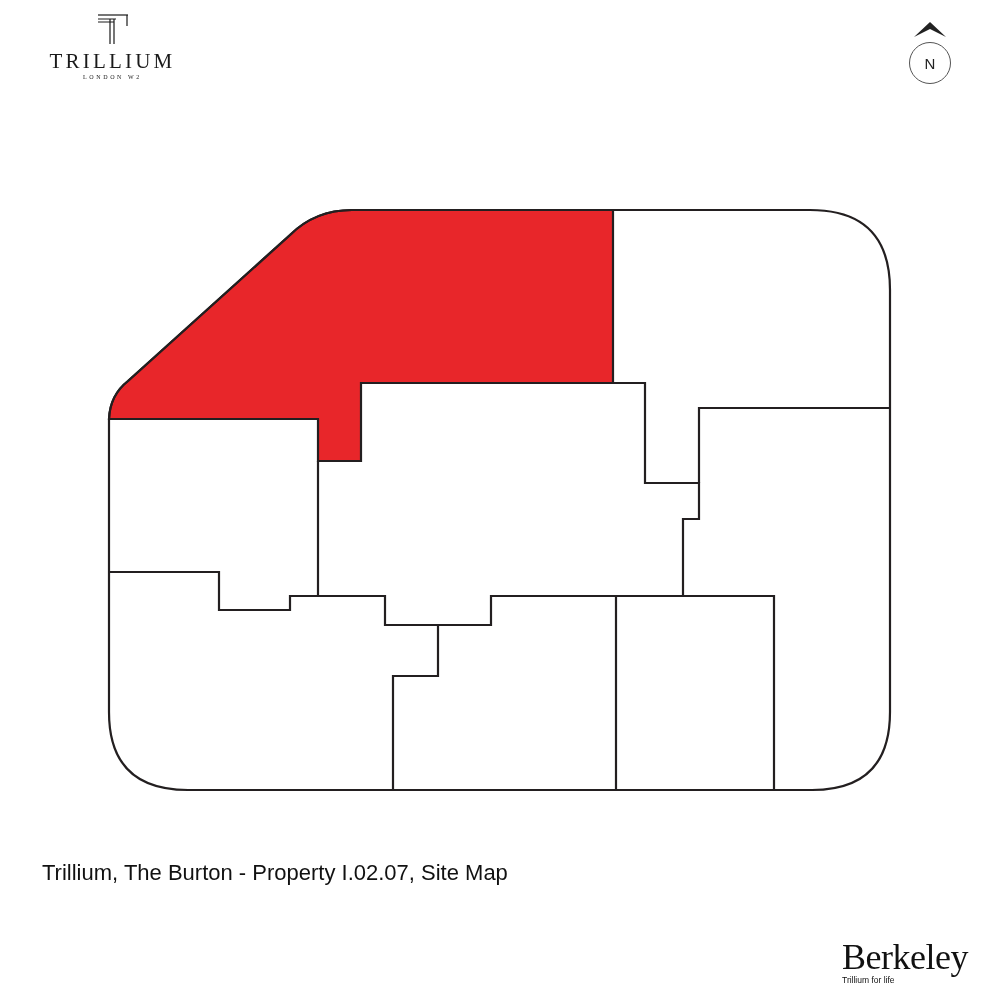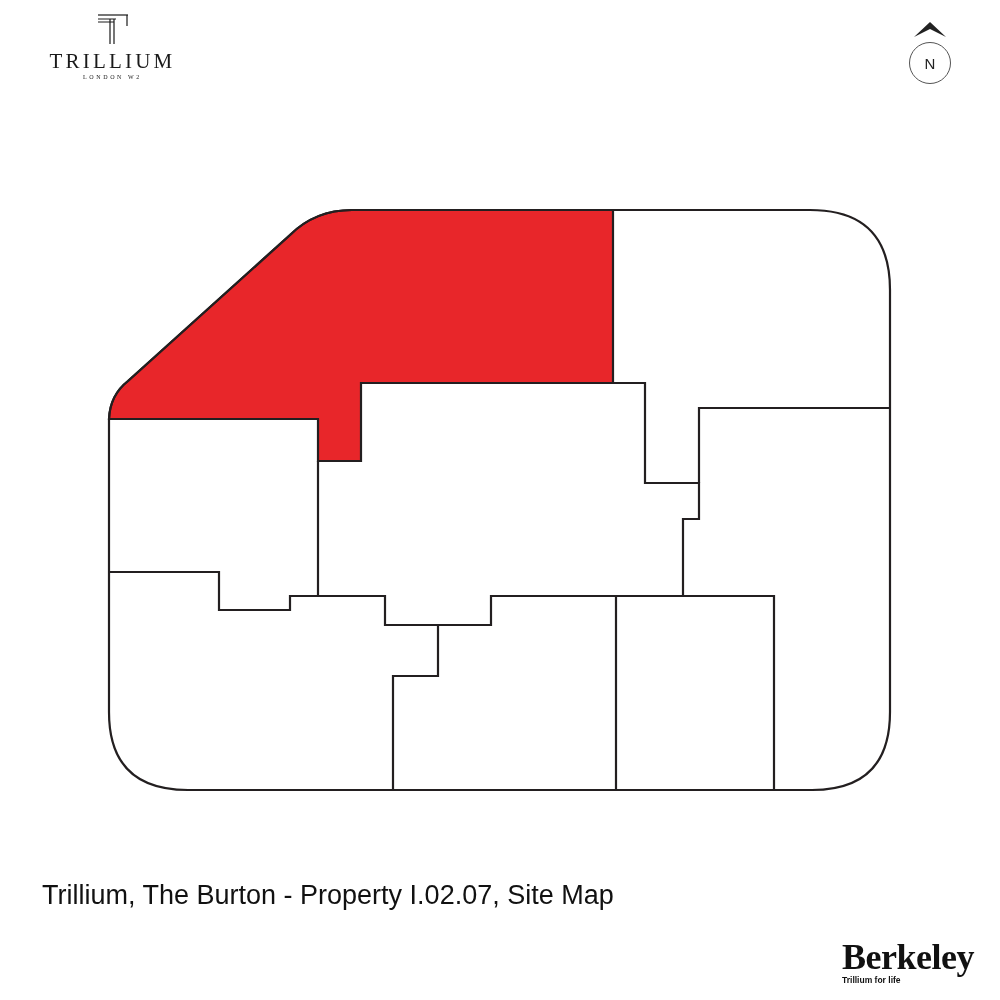--- a/index.html
+++ b/index.html
@@ -5,22 +5,22 @@
     html, body { margin: 0; padding: 0; background: #ffffff; }
     body { width: 1000px; height: 1000px; position: relative; overflow: hidden; font-family: "Liberation Sans", sans-serif; }
     .logo { position: absolute; left: 40px; top: 12px; width: 145px; text-align: center; color: #1a1a1a; }
     .logo-mark { display: block; margin: 0 auto; }
     .logo-name { font-family: "Liberation Serif", serif; font-size: 21px; letter-spacing: 3.2px; margin-top: 4px; line-height: 22px; }
     .logo-sub { font-family: "Liberation Serif", serif; font-size: 6px; letter-spacing: 2.6px; margin-top: 2px; }
     .compass { position: absolute; left: 906px; top: 20px; width: 48px; height: 68px; }
     .compass-arrow { position: absolute; left: 6px; top: 0; }
     .compass-circle { position: absolute; left: 3px; top: 22px; width: 42px; height: 42px; border: 1px solid #555; border-radius: 50%; box-sizing: border-box; display: flex; align-items: center; justify-content: center; font-size: 15px; color: #222; }
     .map { position: absolute; left: 0; top: 0; }
-    .caption { position: absolute; left: 42px; top: 880px; font-size: 27px; color: #111; white-space: nowrap; }
-    .brand { position: absolute; left: 842px; top: 940px; color: #111; font-weight: bold; }
+    .caption { position: absolute; left: 42px; top: 860px; font-size: 22px; color: #111; white-space: nowrap; }
+    .brand { position: absolute; left: 842px; top: 940px; color: #111; }
     .brand-name { font-family: "Liberation Serif", serif; font-size: 36px; line-height: 34px; letter-spacing: -0.5px; }
     .brand-tag { font-size: 8.5px; margin-top: 1px; }
   </style>
 </head>
 <body>
 
 <div class="logo">
   <svg class="logo-mark" width="34" height="34" viewBox="0 0 34 34">
     <line x1="2" y1="3" x2="32" y2="3" stroke="#1a1a1a" stroke-width="1.2"></line>
     <line x1="2" y1="7" x2="20" y2="7" stroke="#1a1a1a" stroke-width="1"></line>

